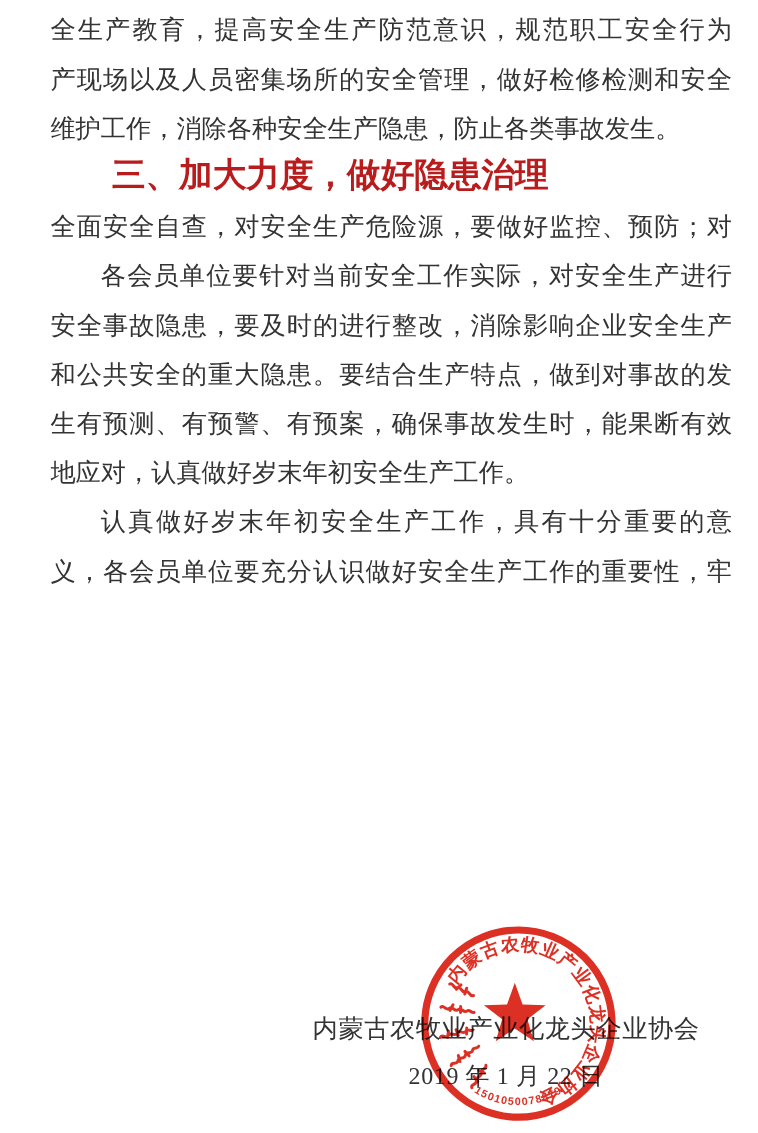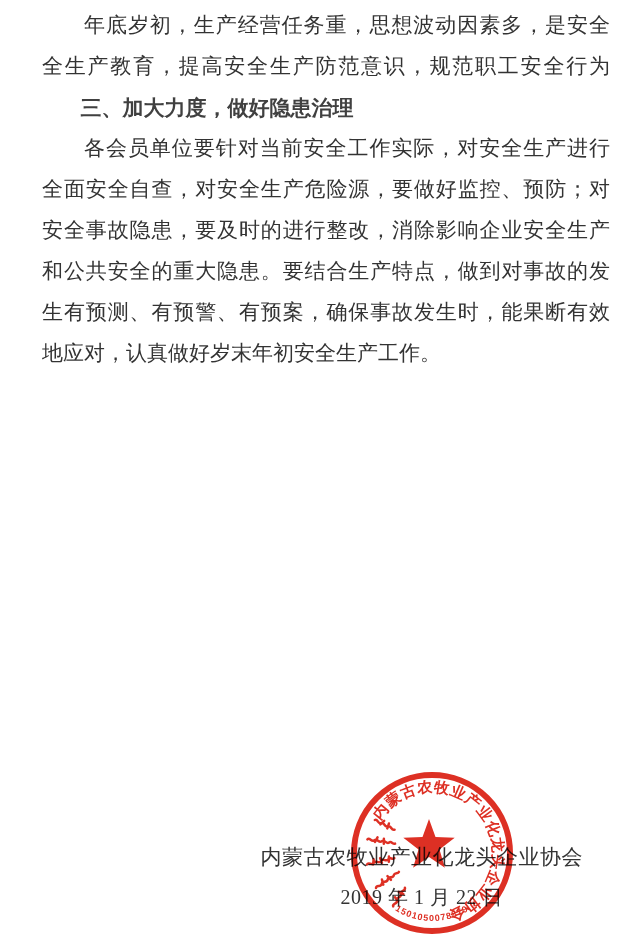--- a/index.html
+++ b/index.html
@@ -22,24 +22,24 @@
     height:41px;
     text-align:justify;
     text-align-last:justify;
     text-justify:inter-character;
     color:#333333;
     overflow:hidden;
   }
   .line.indent { text-indent:2em; }
   .line.pend { text-align-last:left; }
   .line.heading {
-    font-family:Liberation Sans, sans-serif;
+    font-family:Liberation Mono, monospace;
     font-weight:700;
-    font-size:21px;
-    color:#404040;
+    font-size:28px;
+    color:#b91c1c;
     text-align:left;
     text-align-last:left;
     text-indent:1.83em;
   }
 
   .sig-block {
     position:absolute;
     top:837px; right:49px;
     text-align:center;
     color:#333333;
@@ -60,32 +60,35 @@
     font-weight:700;
   }
 </style>
 </head>
 <body>
 
 <div class="page">
 
   <div class="doc">
 
-    <div class="line indent">年底岁初，生产经营任务重，思想波动因素多，是安全</div>
     <div class="line">全生产教育，提高安全生产防范意识，规范职工安全行为</div>
+    <div class="line">产现场以及人员密集场所的安全管理，做好检修检测和安全</div>
+    <div class="line pend">维护工作，消除各种安全生产隐患，防止各类事故发生。</div>
 
     <div class="line heading">三、加大力度，做好隐患治理</div>
 
+    <div class="line">全面安全自查，对安全生产危险源，要做好监控、预防；对</div>
     <div class="line indent">各会员单位要针对当前安全工作实际，对安全生产进行</div>
-    <div class="line">全面安全自查，对安全生产危险源，要做好监控、预防；对</div>
     <div class="line">安全事故隐患，要及时的进行整改，消除影响企业安全生产</div>
     <div class="line">和公共安全的重大隐患。要结合生产特点，做到对事故的发</div>
     <div class="line">生有预测、有预警、有预案，确保事故发生时，能果断有效</div>
     <div class="line pend">地应对，认真做好岁末年初安全生产工作。</div>
 
+    <div class="line indent">认真做好岁末年初安全生产工作，具有十分重要的意</div>
+    <div class="line">义，各会员单位要充分认识做好安全生产工作的重要性，牢</div>
   </div>
 
   <div class="sig-block">
     <div class="sig-line">内蒙古农牧业产业化龙头企业协会</div>
     <div class="date-line">2019 年 1 月 22 日</div>
   </div>
 
   <svg class="seal" viewBox="0 0 170 170">
     <defs>
       <path id="arcTop" d="M 24,85 A 61,61 0 1 1 146,85 A 61,61 0 1 1 24,85" fill="none"></path>

